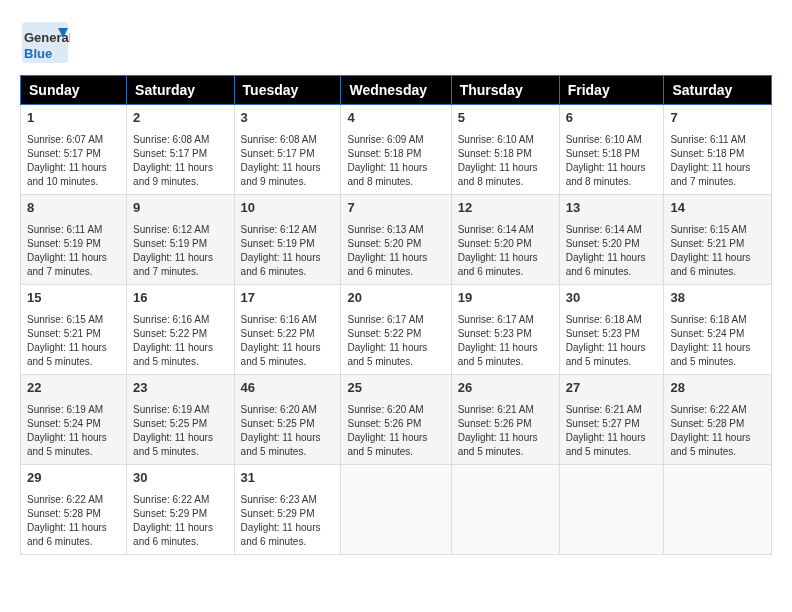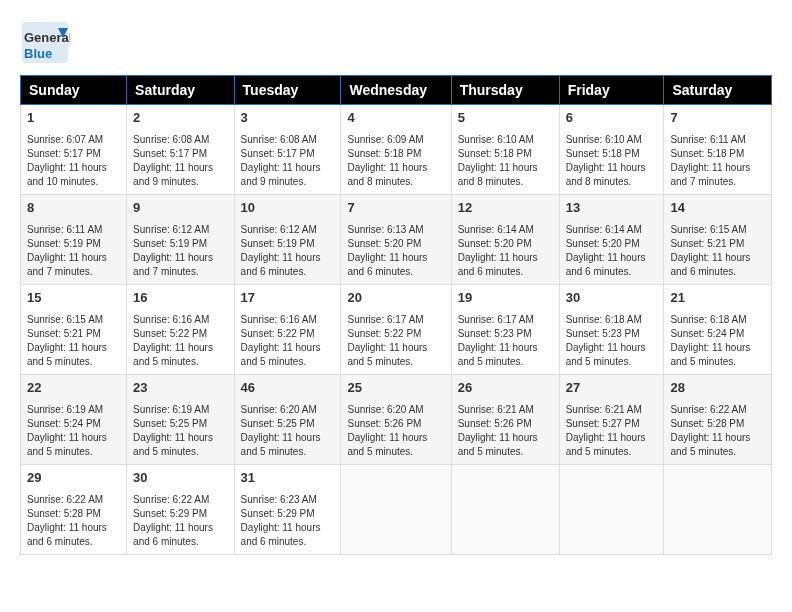--- a/index.html
+++ b/index.html
@@ -189,21 +189,21 @@
         </td>
         <td>
           <span class="day-number">19</span>
           <div class="day-info">Sunrise: 6:17 AM<br>Sunset: 5:23 PM<br>Daylight: 11 hours and 5 minutes.</div>
         </td>
         <td>
           <span class="day-number">30</span>
           <div class="day-info">Sunrise: 6:18 AM<br>Sunset: 5:23 PM<br>Daylight: 11 hours and 5 minutes.</div>
         </td>
         <td>
-          <span class="day-number">21</span>
+          <span class="day-number">38</span>
           <div class="day-info">Sunrise: 6:18 AM<br>Sunset: 5:24 PM<br>Daylight: 11 hours and 5 minutes.</div>
         </td>
       </tr>
       <tr>
         <td>
           <span class="day-number">22</span>
           <div class="day-info">Sunrise: 6:19 AM<br>Sunset: 5:24 PM<br>Daylight: 11 hours and 5 minutes.</div>
         </td>
         <td>
           <span class="day-number">23</span>

